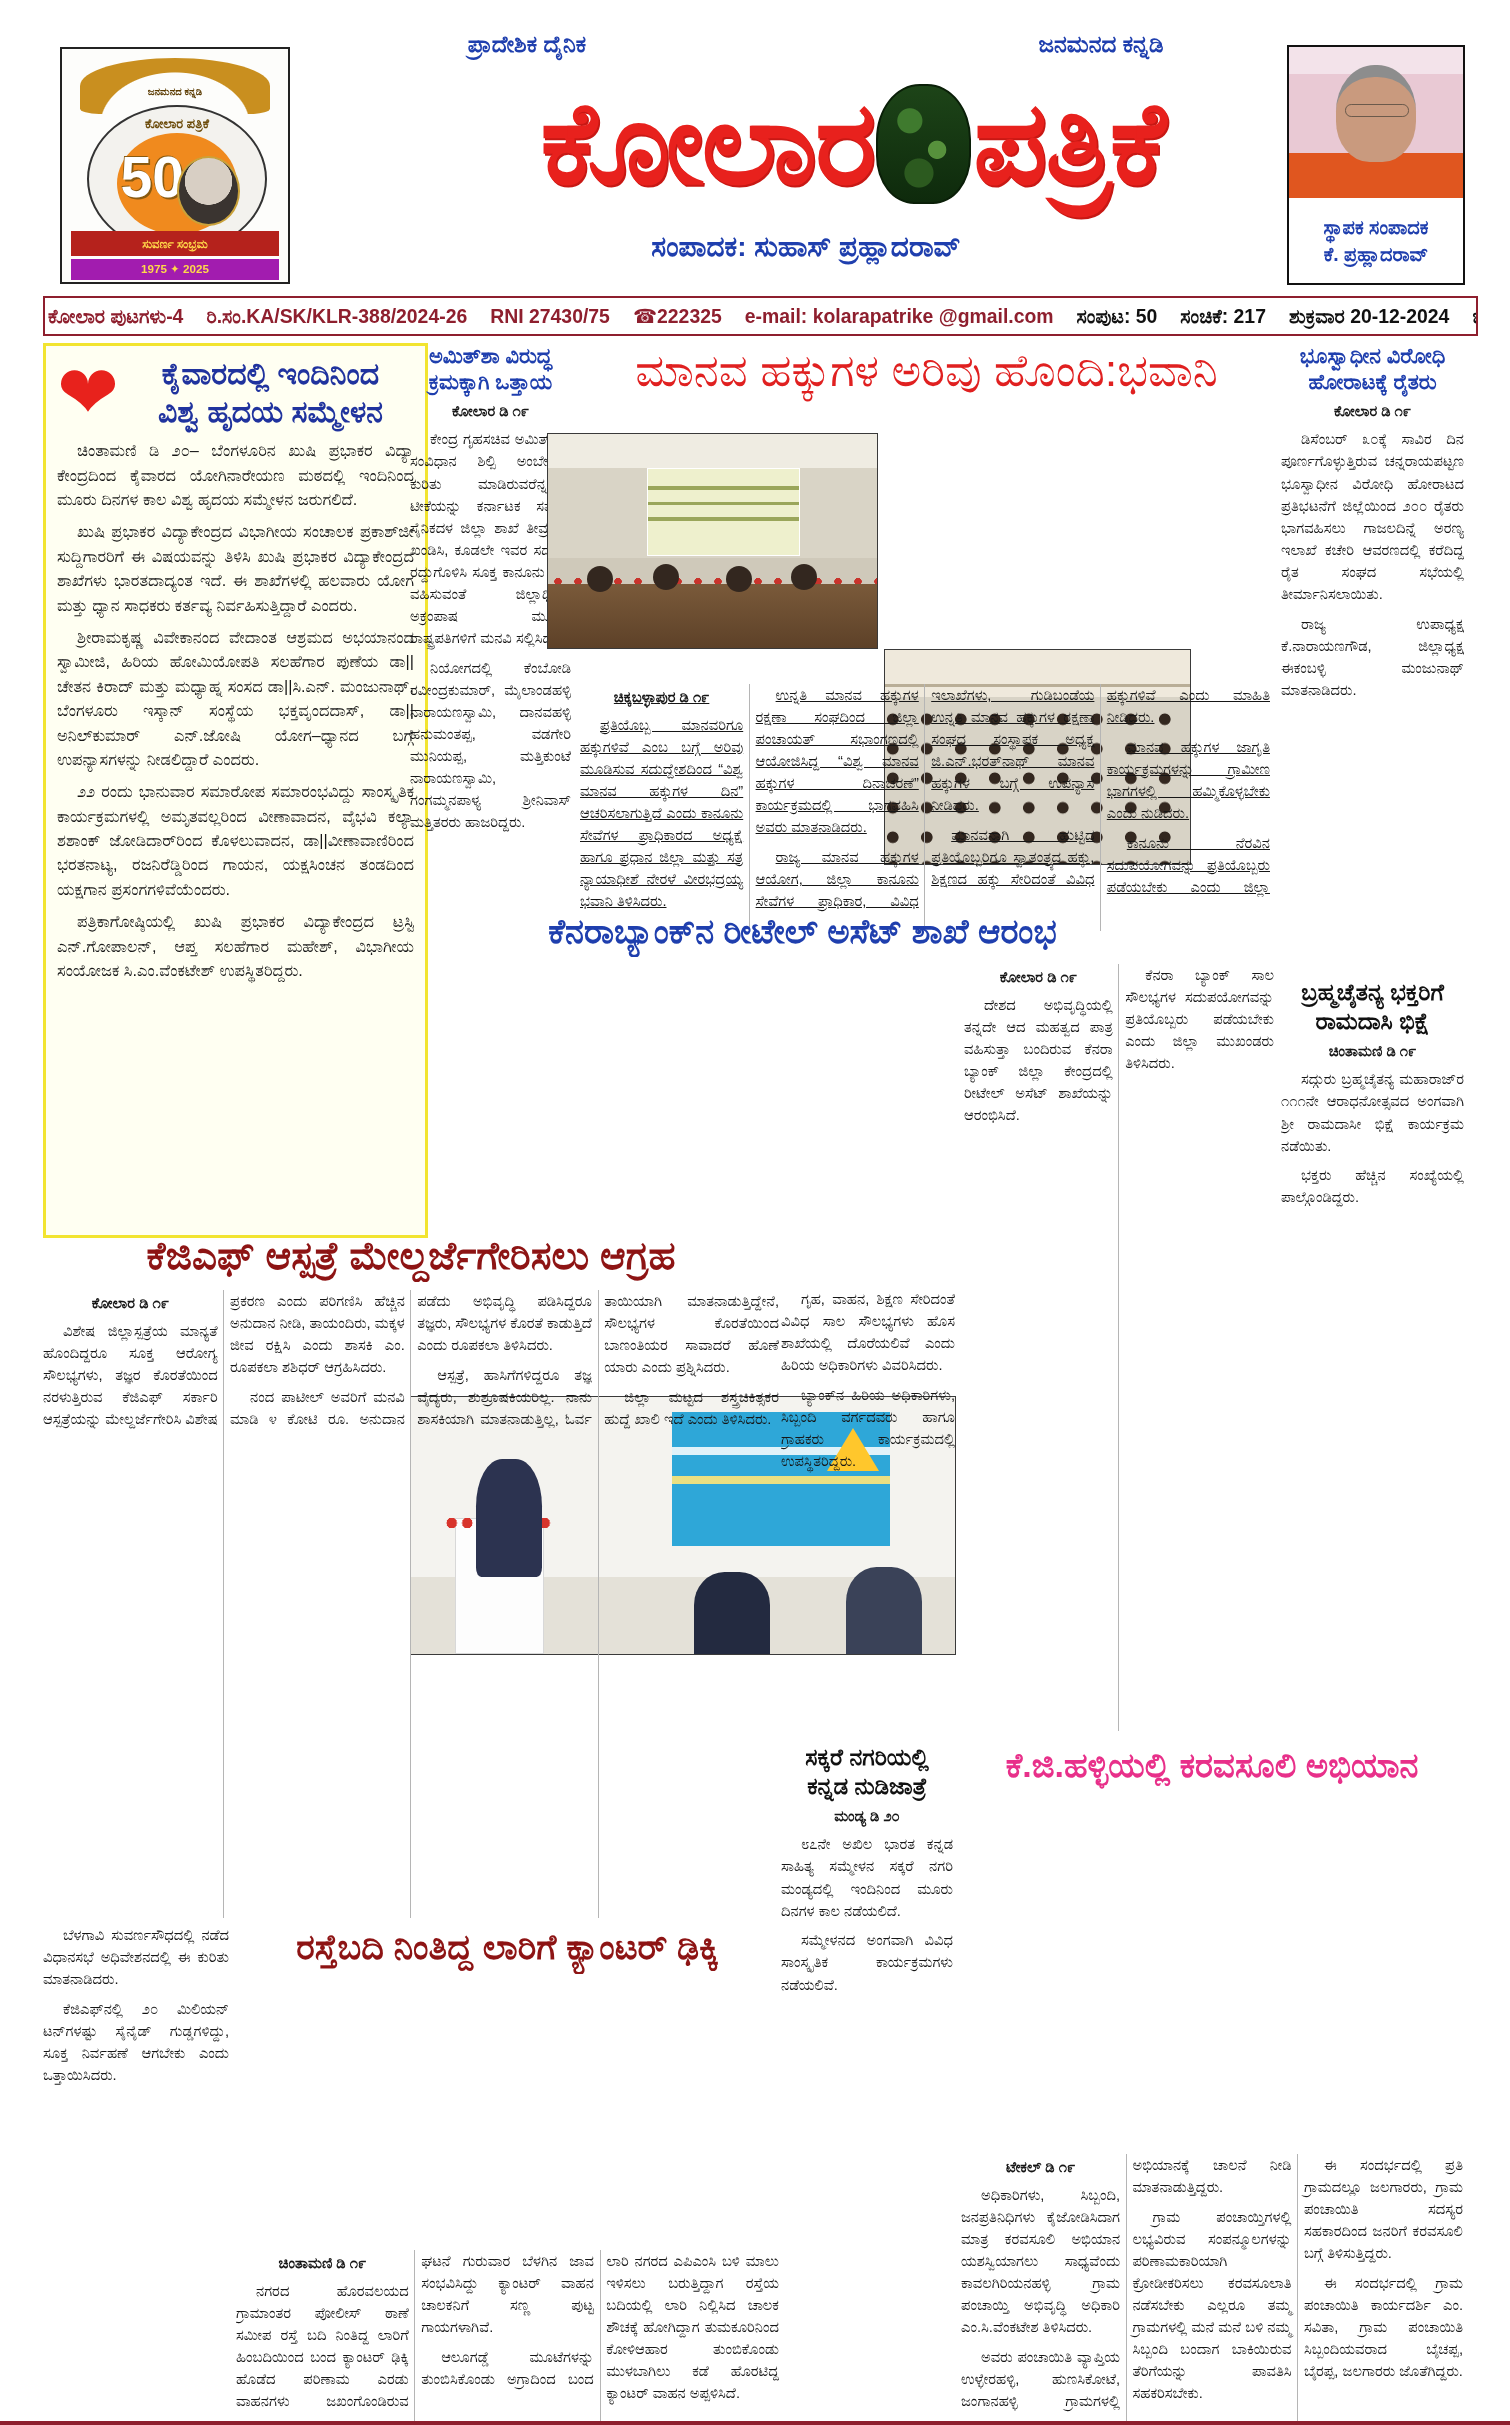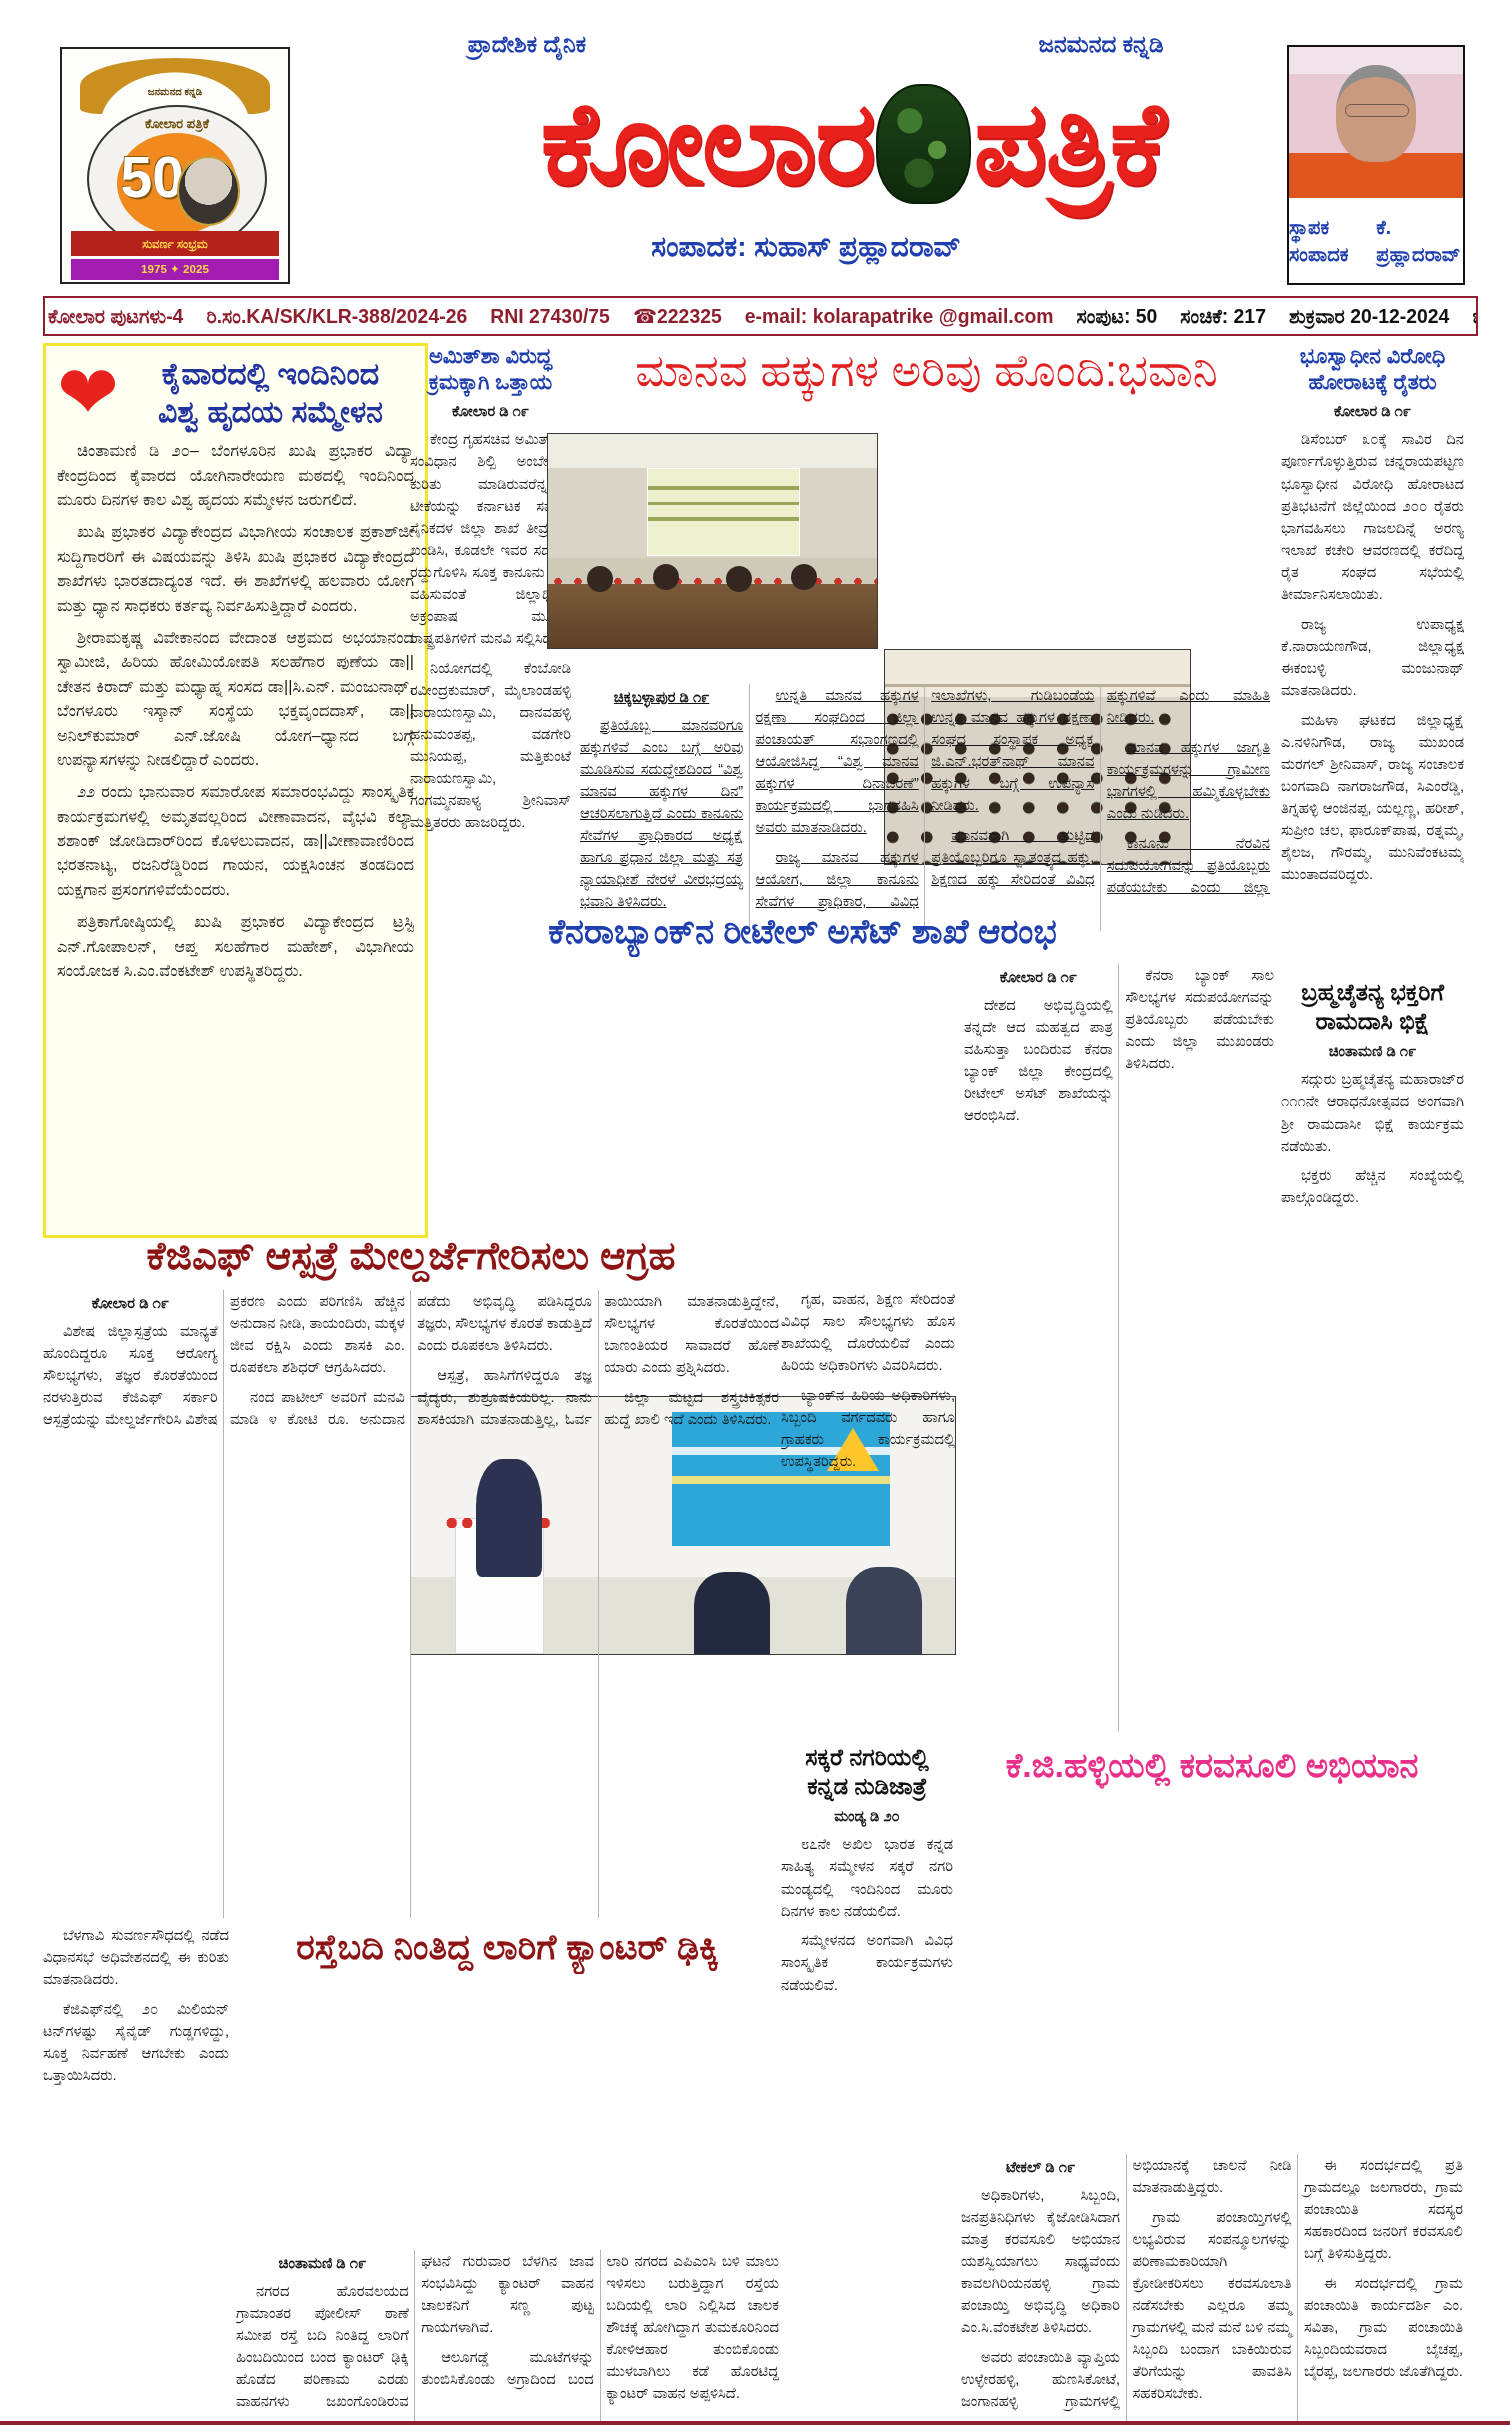--- a/index.html
+++ b/index.html
@@ -46,21 +46,21 @@
   .logo-years-band{position:absolute;left:4%;bottom:1%;width:92%;height:9%;background:#a21caf;
              color:#ffd94a;font-weight:bold;font-size:11.6px;display:flex;align-items:center;justify-content:center;}
 
   
   .founder-box{border:2.3px solid #111;background:#fff;}
   .founder-photo{position:relative;width:100%;height:64%;
       background:linear-gradient(#f3e3ea 0 18%,#e9c9d4 18% 70%,#e0561f 70%);overflow:hidden;}
   .founder-head{position:absolute;left:27%;top:12%;width:46%;height:56%;border-radius:48% 48% 42% 42%;
       background:#c99a7e;border-top:12.4px solid #8d8d8d;}
   .founder-glasses{position:absolute;left:32%;top:38%;width:36%;height:7%;border:1.6px solid #6b5a4c;border-radius:6.2px;}
-  .founder-caption{height:36%;display:flex;flex-direction:row;align-items:center;justify-content:center;
+  .founder-caption{height:36%;display:flex;flex-direction:column;align-items:center;justify-content:center;
       color:#1f3fae;font-weight:bold;font-size:19.4px;line-height:1.35;}
 
   
   .infobar{border:2.3px solid #8e1f2e;background:#fff;display:flex;align-items:center;gap:23px;
            padding:0 3px;font-size:19.4px;font-weight:bold;color:#8e1f2e;white-space:nowrap;overflow:hidden;}
   .infobar .black{color:#111;}
 
   
   .body-text{font-size:14.7px;line-height:1.5;color:#161616;}
   .body-text p{margin:0 0 7.8px 0;text-indent:20px;}
@@ -222,21 +222,20 @@
 
   <div class="abs hidden-overflow" style="left:1281px;top:343px;width:183px;height:629px;">
     <div class="small-headline-blue">
       <div>ಭೂಸ್ವಾಧೀನ ವಿರೋಧಿ</div>
       <div>ಹೋರಾಟಕ್ಕೆ ರೈತರು</div>
     </div>
     <div class="body-text j">
       <span class="dateline">ಕೋಲಾರ ಡಿ ೧೯</span>
       <p>ಡಿಸೆಂಬರ್ ೩೦ಕ್ಕೆ ಸಾವಿರ ದಿನ ಪೂರ್ಣಗೊಳ್ಳುತ್ತಿರುವ ಚನ್ನರಾಯಪಟ್ಟಣ ಭೂಸ್ವಾಧೀನ ವಿರೋಧಿ ಹೋರಾಟದ ಪ್ರತಿಭಟನೆಗೆ ಜಿಲ್ಲೆಯಿಂದ ೨೦೦ ರೈತರು ಭಾಗವಹಿಸಲು ಗಾಜಲದಿನ್ನೆ ಅರಣ್ಯ ಇಲಾಖೆ ಕಚೇರಿ ಆವರಣದಲ್ಲಿ ಕರೆದಿದ್ದ ರೈತ ಸಂಘದ ಸಭೆಯಲ್ಲಿ ತೀರ್ಮಾನಿಸಲಾಯಿತು.</p>
       <p>ರಾಜ್ಯ ಉಪಾಧ್ಯಕ್ಷ ಕೆ.ನಾರಾಯಣಗೌಡ, ಜಿಲ್ಲಾಧ್ಯಕ್ಷ ಈಕಂಬಳ್ಳಿ ಮಂಜುನಾಥ್ ಮಾತನಾಡಿದರು.</p>
-      <p>ಮಹಿಳಾ ಘಟಕದ ಜಿಲ್ಲಾಧ್ಯಕ್ಷೆ ಎ.ನಳಿನಿಗೌಡ, ರಾಜ್ಯ ಮುಖಂಡ ಮರಗಲ್ ಶ್ರೀನಿವಾಸ್, ರಾಜ್ಯ ಸಂಚಾಲಕ ಬಂಗವಾದಿ ನಾಗರಾಜಗೌಡ, ಸಿಎಂರೆಡ್ಡಿ, ತಿಗ್ನಹಳ್ಳಿ ಆಂಜಿನಪ್ಪ, ಯಲ್ಲಣ್ಣ, ಹರೀಶ್, ಸುಪ್ರೀಂ ಚಲ, ಫಾರೂಕ್‌ಪಾಷ, ರತ್ನಮ್ಮ, ಶೈಲಜ, ಗೌರಮ್ಮ, ಮುನಿವೆಂಕಟಮ್ಮ ಮುಂತಾದವರಿದ್ದರು.</p>
     </div>
   </div>
 
   <div class="abs hidden-overflow" style="left:1281px;top:978px;width:183px;height:756px;">
     <div class="small-headline-black">
       <div>ಬ್ರಹ್ಮಚೈತನ್ಯ ಭಕ್ತರಿಗೆ</div>
       <div>ರಾಮದಾಸಿ ಭಿಕ್ಷೆ</div>
     </div>
     <div class="body-text j">
       <span class="dateline">ಚಿಂತಾಮಣಿ ಡಿ ೧೯</span>

